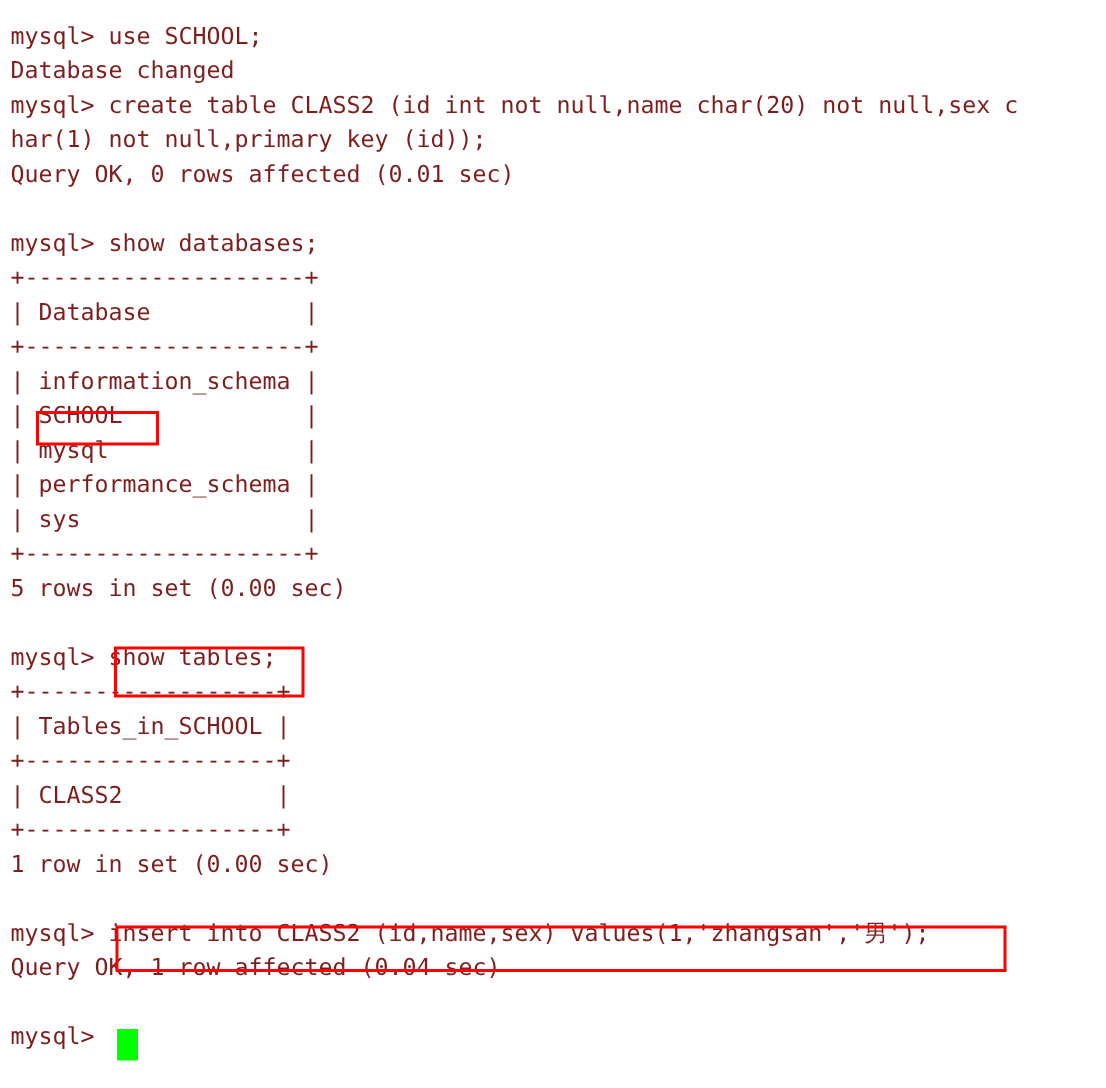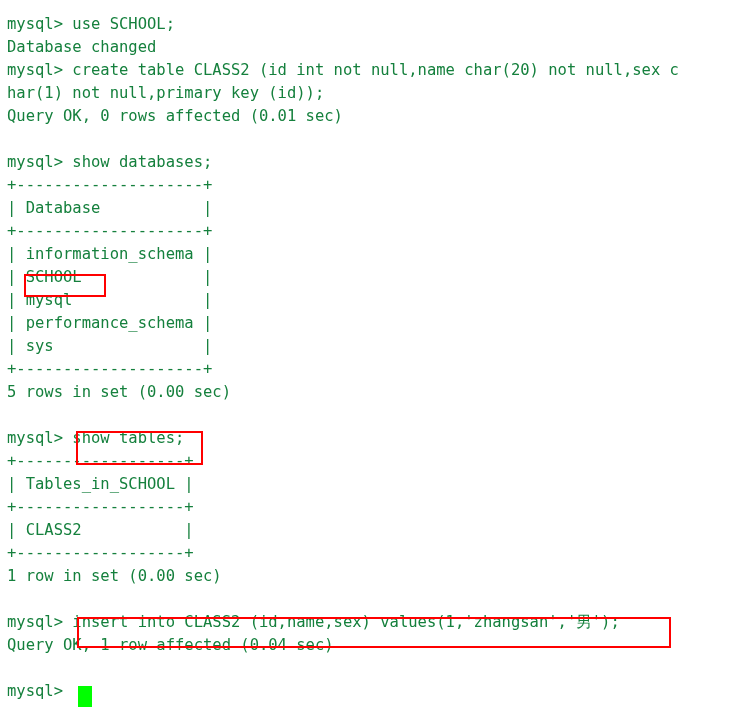--- a/index.html
+++ b/index.html
@@ -14,21 +14,21 @@
     overflow: hidden;
     font-family: "DejaVu Sans Mono", "Liberation Mono", monospace;
   }
   #terminal {
     position: absolute;
     left: 7px;
     top: 13px;
     width: 730px;
     font-size: 15.5px;
     line-height: 23px;
-    color: #15803d;
+    color: #7f1d1d;
     white-space: pre;
     letter-spacing: 0px;
   }
   .line {
     height: 23px;
     white-space: pre;
     position: relative;
   }
   .line.blank {
     height: 23px;

